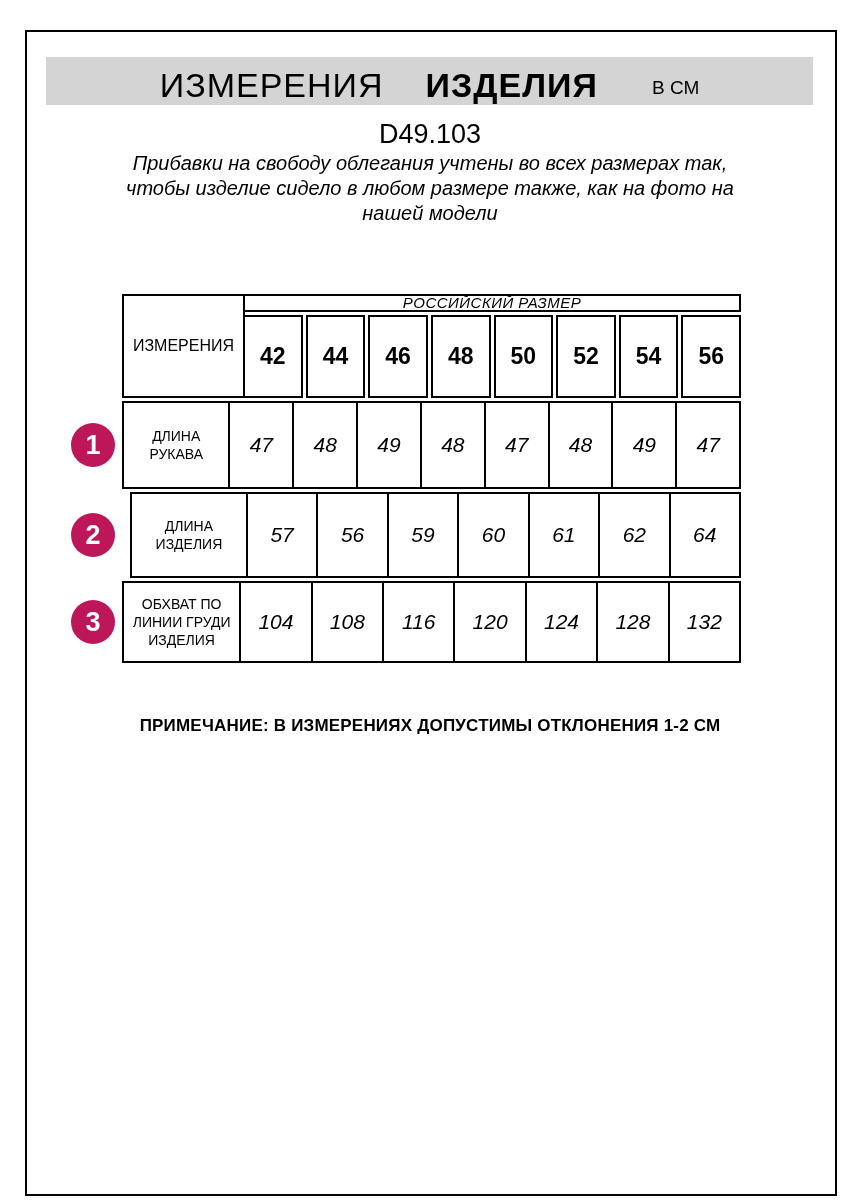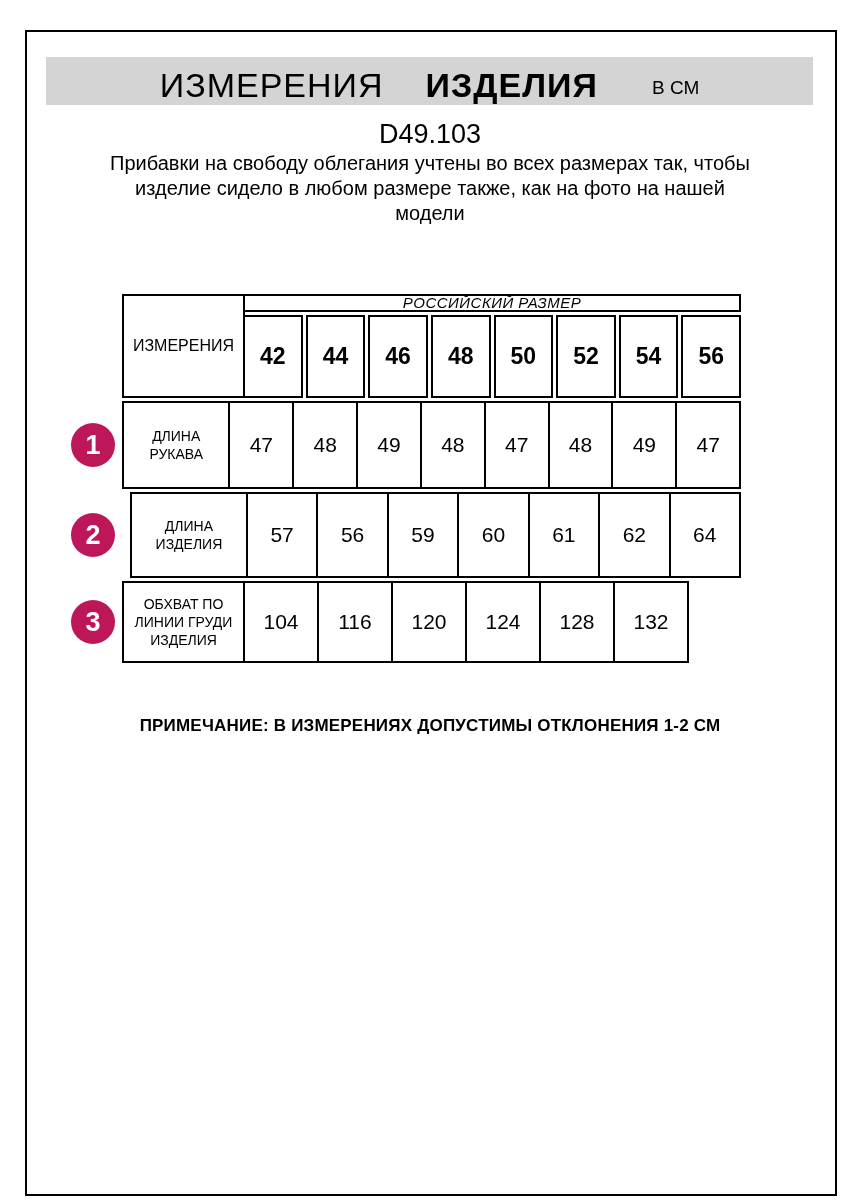--- a/index.html
+++ b/index.html
@@ -4,31 +4,31 @@
 <style>
   html,body{margin:0;padding:0;background:#fff;}
   body{width:860px;height:1200px;position:relative;font-family:"Liberation Sans",sans-serif;color:#000;}
   .page{position:absolute;inset:0;border-radius:20px;}
   .page-border{position:absolute;left:25px;top:30px;width:812px;height:1166px;border:2px solid #000;box-sizing:border-box;}
   .header-bar{position:absolute;left:46px;top:57px;width:767px;height:48px;background:#d4d4d4;display:flex;align-items:baseline;justify-content:center;}
   .hb-reg{font-size:34px;font-weight:400;letter-spacing:1px;position:relative;top:9px;}
   .hb-bold{font-size:34px;font-weight:700;letter-spacing:1px;margin-left:42px;position:relative;top:9px;}
   .hb-units{font-size:19px;font-weight:400;margin-left:54px;position:relative;top:6px;}
   .product-code{position:absolute;top:119px;left:0;width:100%;text-align:center;font-size:27px;}
-  .fit-desc{position:absolute;top:151px;left:110px;width:640px;text-align:center;font-size:20px;line-height:25px;}
+  .fit-desc{position:absolute;top:151px;left:110px;width:640px;text-align:center;font-size:20px;line-height:25px;font-style:italic;}
   .size-table{position:absolute;left:122px;top:294px;width:619px;}
   .trow{display:flex;margin-bottom:3px;}
   .cell{border:2px solid #000;box-sizing:border-box;display:flex;align-items:center;justify-content:center;background:#fff;}
   .corner{width:123px;height:104px;font-size:16px;}
   .hdr-right{width:498px;margin-left:-2px;display:flex;flex-direction:column;}
   .ru-bar{height:18px;font-size:15px;line-height:14px;letter-spacing:.5px;overflow:visible;font-style:italic;}
   .size-cells{display:flex;gap:3px;margin-top:3px;height:83px;}
   .size-cell{flex:1;font-size:23px;font-weight:700;}
   .label-cell{width:123px;font-size:14px;line-height:18px;text-align:center;white-space:pre-line;padding:0 8px;}
-  .value-cell{width:76px;margin-left:-2px;font-size:21px;}
+  .value-cell{width:76px;margin-left:-2px;font-size:21px;font-style:italic;}
   .badge{position:absolute;left:71px;width:44px;height:44px;border-radius:50%;background:#bd1759;color:#fff;font-size:27px;font-weight:700;display:flex;align-items:center;justify-content:center;}
   .footnote{position:absolute;top:716px;left:0;width:100%;text-align:center;font-size:17px;font-weight:700;letter-spacing:.2px;}
 </style>
 </head>
 <body>
 
 <div class="page" id="page">
   <div class="page-border"></div>
 
   <div class="header-bar" style="background: rgb(212, 212, 212);">
@@ -79,20 +79,21 @@
           <div class="cell value-cell">60</div>
           <div class="cell value-cell">61</div>
           <div class="cell value-cell">62</div>
           <div class="cell value-cell">64</div>
         </div>
         <div class="trow data-row" style="height: 82px;">
           <div class="cell label-cell">ОБХВАТ ПО
 ЛИНИИ ГРУДИ
 ИЗДЕЛИЯ</div>
           <div class="cell value-cell">104</div>
+          <div class="cell value-cell">108</div>
           <div class="cell value-cell">116</div>
           <div class="cell value-cell">120</div>
           <div class="cell value-cell">124</div>
           <div class="cell value-cell">128</div>
           <div class="cell value-cell">132</div>
         </div>
       </div>
   </div>
 
   <div class="footnote">ПРИМЕЧАНИЕ: В ИЗМЕРЕНИЯХ ДОПУСТИМЫ ОТКЛОНЕНИЯ 1-2 СМ</div>

